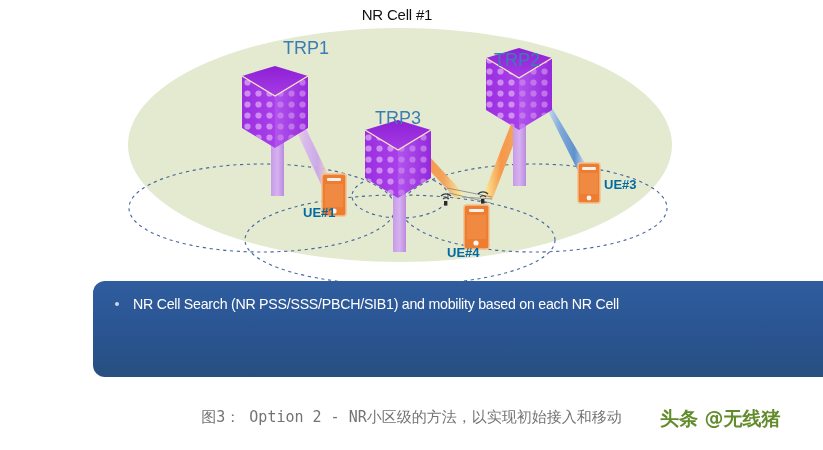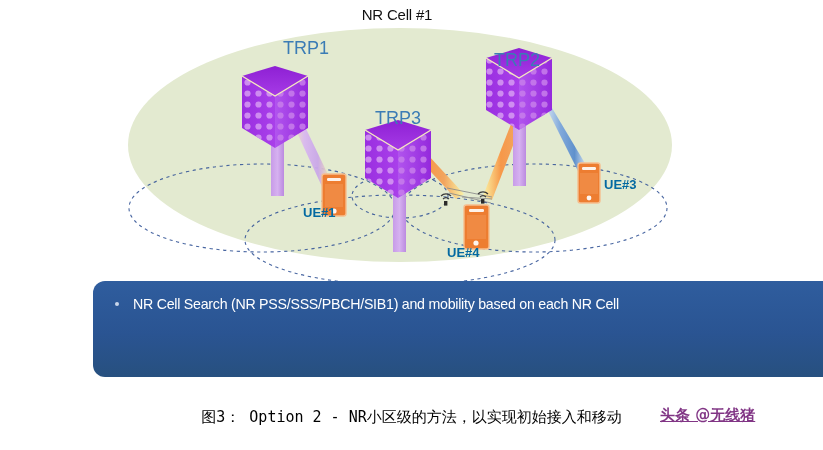--- a/index.html
+++ b/index.html
@@ -89,35 +89,34 @@
     background: #c9d6ea;
     border-radius: 50%;
   }
   #caption {
     position: absolute;
     left: 0;
     top: 408px;
     width: 823px;
     text-align: center;
     font-size: 15px;
-    color: #000000;
+    color: #737373;
     font-family: "DejaVu Sans Mono", monospace;
     white-space: nowrap;
   }
   #watermark {
     position: absolute;
     left: 660px;
     top: 406px;
-    font-size: 15px;
-    color: #701a75;
+    font-size: 19px;
+    color: #4d7c0f;
     opacity: 0.88;
     font-family: "DejaVu Sans", sans-serif;
     font-weight: 700;
     white-space: nowrap;
-    text-decoration: underline;
   }
 </style>
 </head>
 <body>
 
 <div id="stage">
 
   <svg id="diagram-svg" viewBox="0 0 823 450">
     <defs>
 

